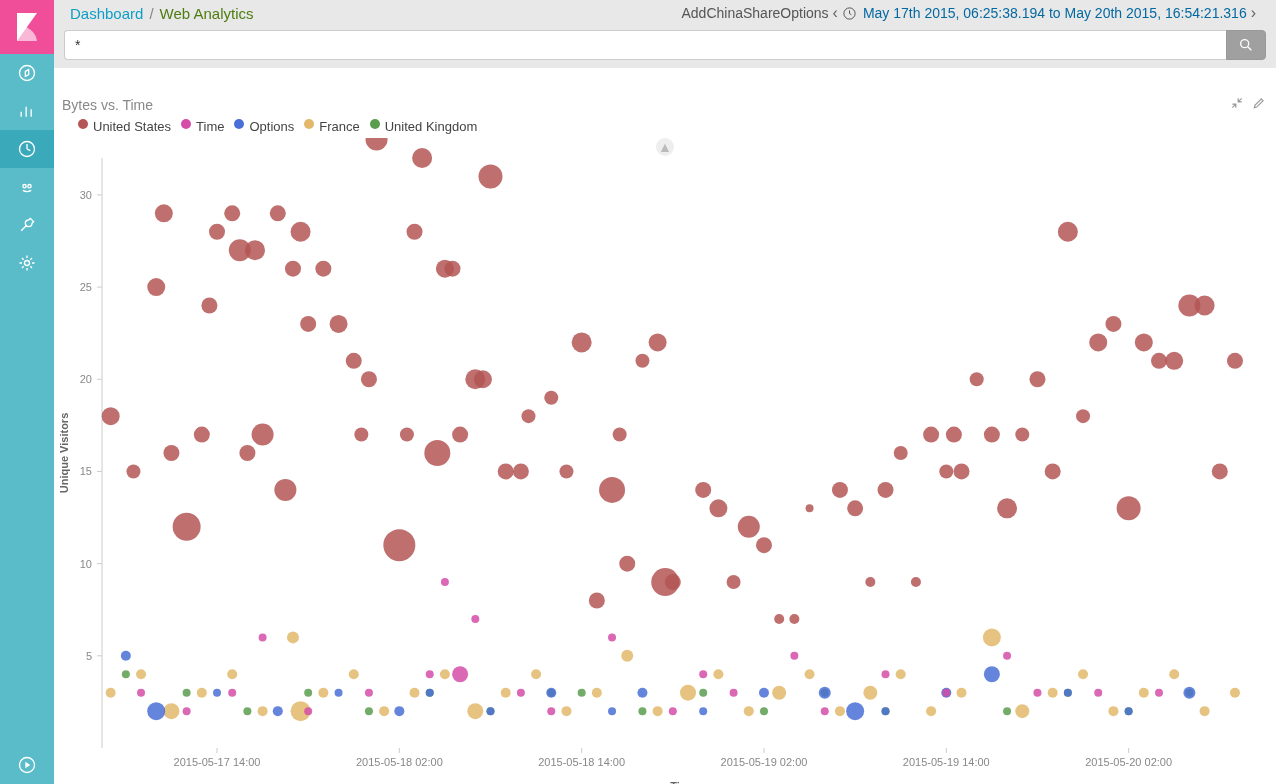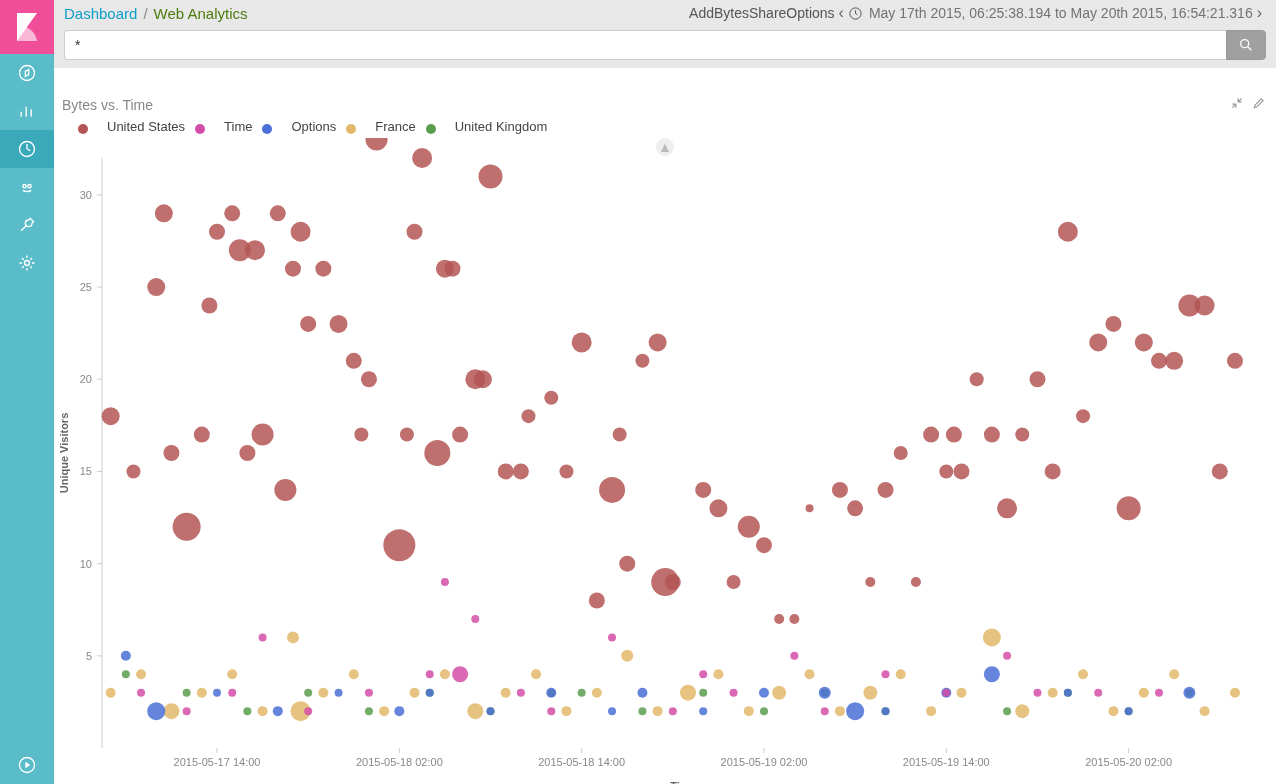--- a/index.html
+++ b/index.html
@@ -6,40 +6,40 @@
 body { font-family: -apple-system, Helvetica, Arial, sans-serif; font-size: 14px; color: #4a4a4a; background: #fff; width: 1276px; height: 784px; overflow: hidden; }
 .app { display: flex; height: 100%; }
 .sidebar { width: 54px; background: #5abcc8; display: flex; flex-direction: column; align-items: center; }
 .logo { width: 54px; height: 54px; background: #f04e98; display: flex; align-items: center; justify-content: center; }
 .logo svg { width: 32px; height: 32px; }
 .nav-icon { width: 54px; height: 38px; display: flex; align-items: center; justify-content: center; cursor: pointer; }
 .nav-icon.active { background: #3aa9b9; }
 .nav-icon svg { stroke: #fff; fill: none; stroke-width: 1.6; }
 .nav-spacer { flex: 1; }
 .main { flex: 1; display: flex; flex-direction: column; background: #fff; }
-.topbar { background: #e8e8e8; padding: 4px 10px; display: flex; align-items: center; gap: 6px; height: 34px; }
+.topbar { background: #e8e8e8; padding: 4px 16px; display: flex; align-items: center; gap: 6px; height: 34px; }
 .breadcrumb { display: flex; align-items: center; gap: 6px; font-size: 15px; }
 .breadcrumb a { color: #0d9fc7; text-decoration: none; }
 .breadcrumb .sep { color: #888; }
 .breadcrumb .current { color: #4d7c0f; }
 .top-spacer { flex: 1; }
 .top-actions { display: flex; align-items: center; color: #555; font-size: 14px; }
 .top-actions span { cursor: pointer; }
 .arrow-btn { cursor: pointer; padding: 0 4px; font-size: 16px; color: #666; }
-.time-range { display: flex; align-items: center; gap: 6px; color: #737373; cursor: pointer; }
+.time-range { display: flex; align-items: center; gap: 6px; color: #0369a1; cursor: pointer; }
 .time-range svg { stroke: #555; fill: none; stroke-width: 1.6; }
 .searchbar { background: #e8e8e8; padding: 4px 10px 8px 10px; display: flex; gap: 0; }
 .searchbar input { flex: 1; border: 1px solid #ccc; border-right: none; border-radius: 4px 0 0 4px; padding: 6px 10px; font-size: 14px; color: #333; }
 .search-btn { width: 40px; background: #a0a0a0; border: 1px solid #999; border-radius: 0 4px 4px 0; display: flex; align-items: center; justify-content: center; cursor: pointer; }
 .search-btn svg { stroke: #fff; fill: none; stroke-width: 2; }
 .panel-header { display: flex; align-items: center; padding: 4px 10px 2px 8px; color: #888; font-size: 14px; margin-top: 24px; }
 .panel-header .title { flex: 1; }
 .panel-header .ico { margin-left: 8px; cursor: pointer; }
 .legend { display: flex; align-items: center; gap: 10px; padding: 4px 0 4px 24px; font-size: 13px; color: #444; }
-.legend-item { display: flex; align-items: flex-end; gap: 19px; cursor: pointer; }
+.legend-item { display: flex; align-items: flex-start; gap: 5px; cursor: pointer; }
 .dot { width: 10px; height: 10px; border-radius: 50%; display: inline-block; }
 .chart-wrap { position: relative; flex: 1; }
 .up-caret { position: absolute; left: 50%; top: 0; transform: translateX(-50%); color: #bbb; cursor: pointer; font-size: 14px; background: #eee; border-radius: 50%; width: 18px; height: 18px; display:flex; align-items:center; justify-content:center; }
 svg.chart { display: block; }
 </style>
 </head>
 <body>
 
 <div class="app">
   <div class="sidebar">
@@ -96,21 +96,21 @@
   <div class="main">
     <div class="topbar">
       <div class="breadcrumb">
         <a href="#">Dashboard</a>
         <span class="sep">/</span>
         <span class="current">Web Analytics</span>
       </div>
       <div class="top-spacer"></div>
       <div class="top-actions">
         <span>Add</span>
-        <span>Bytes</span>
+        <span>China</span>
         <span>Share</span>
         <span>Options</span>
         <span class="arrow-btn">‹</span>
         <span class="time-range">
           <svg width="15" height="15" viewBox="0 0 24 24">
               <circle cx="12" cy="12" r="9"></circle>
               <path d="M12 7 L12 12 L15 14"></path>
             </svg>
           <span>May 17th 2015, 06:25:38.194 to May 20th 2015, 16:54:21.316</span>
         </span>

